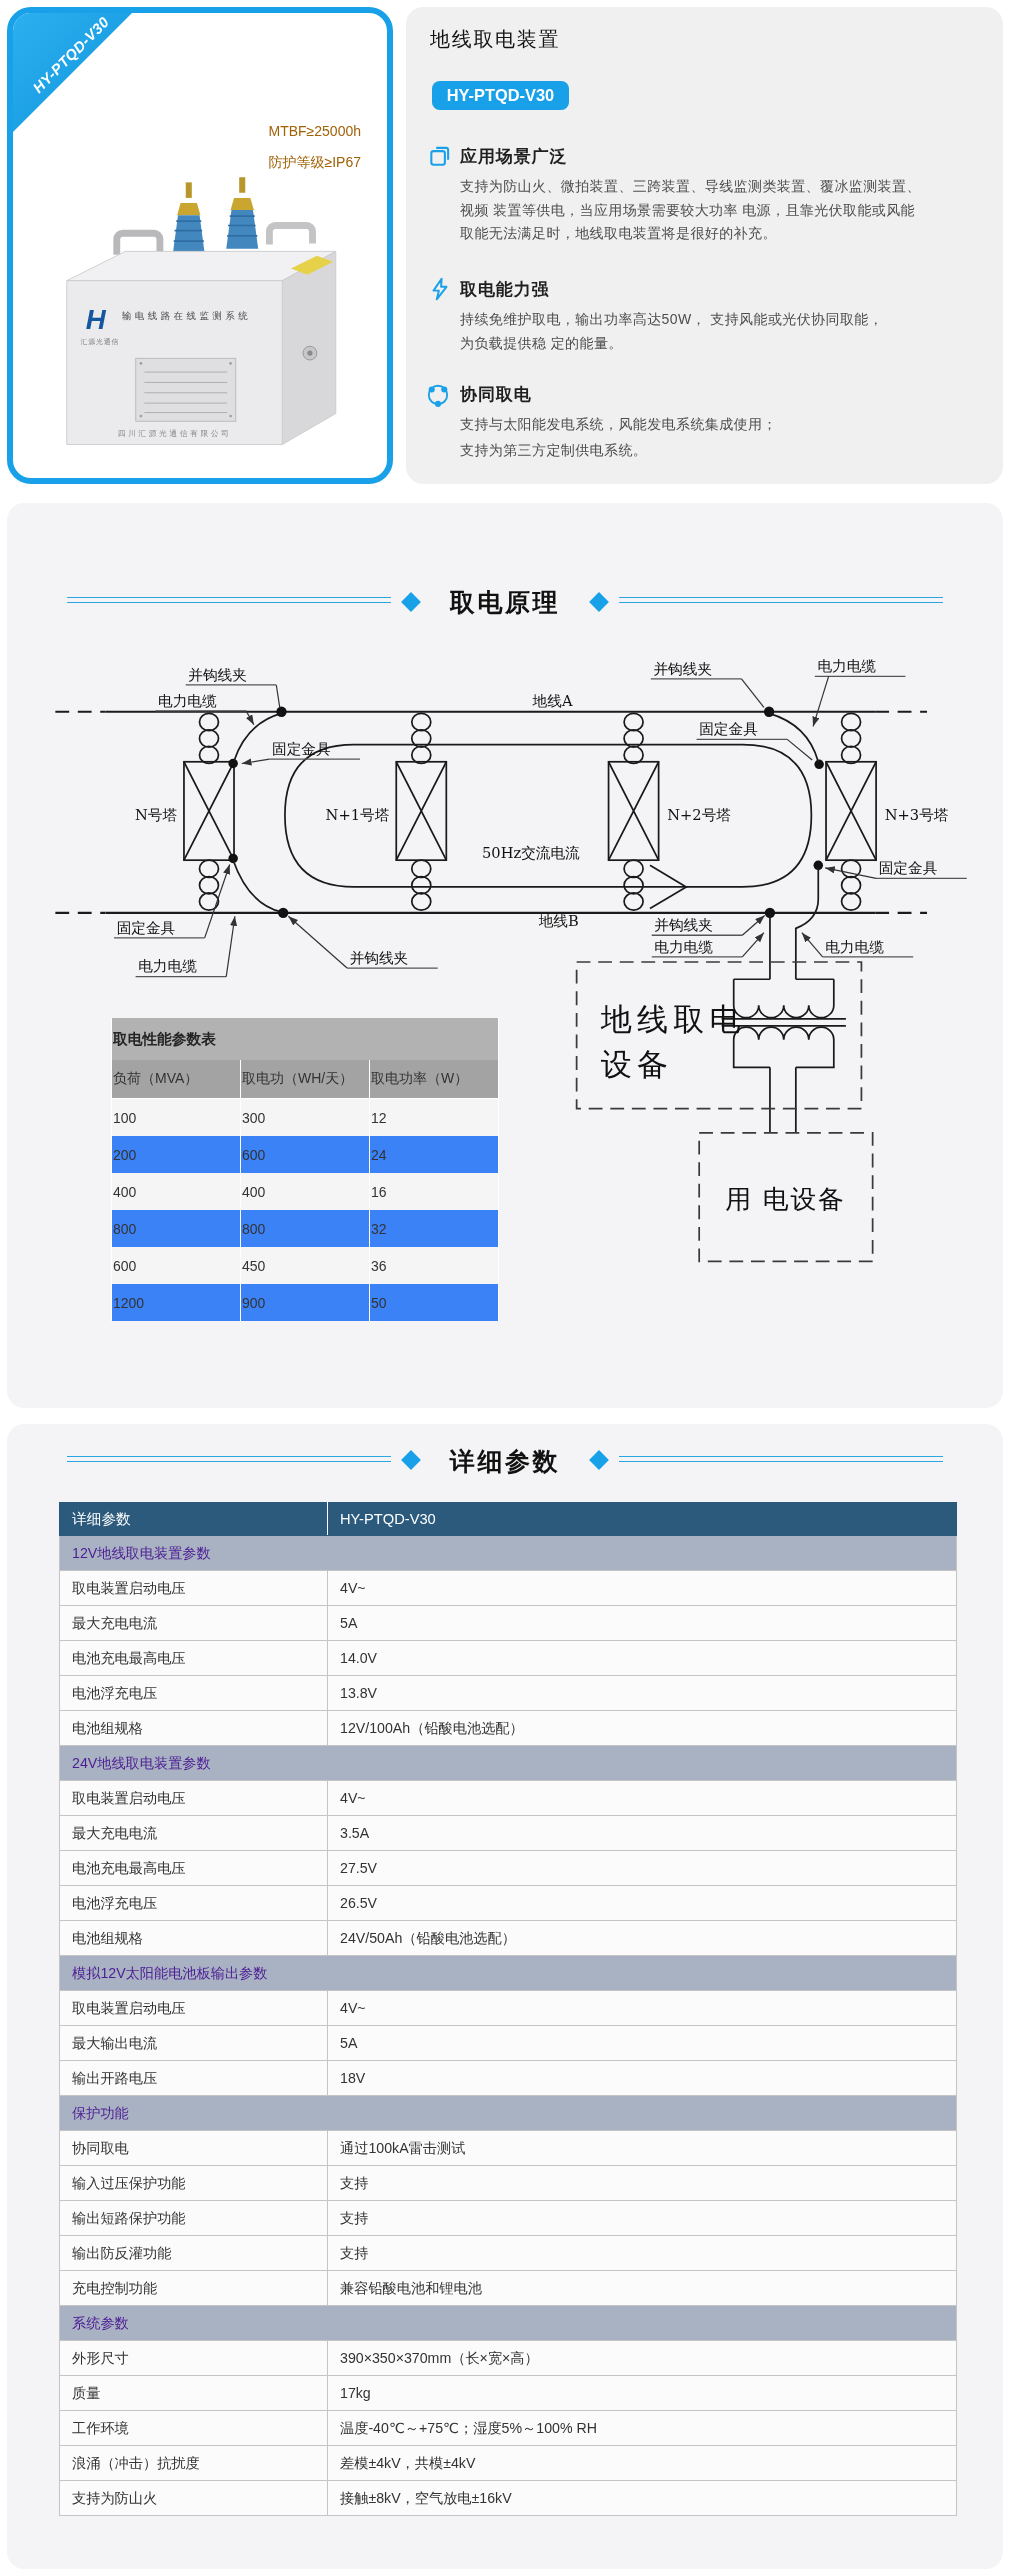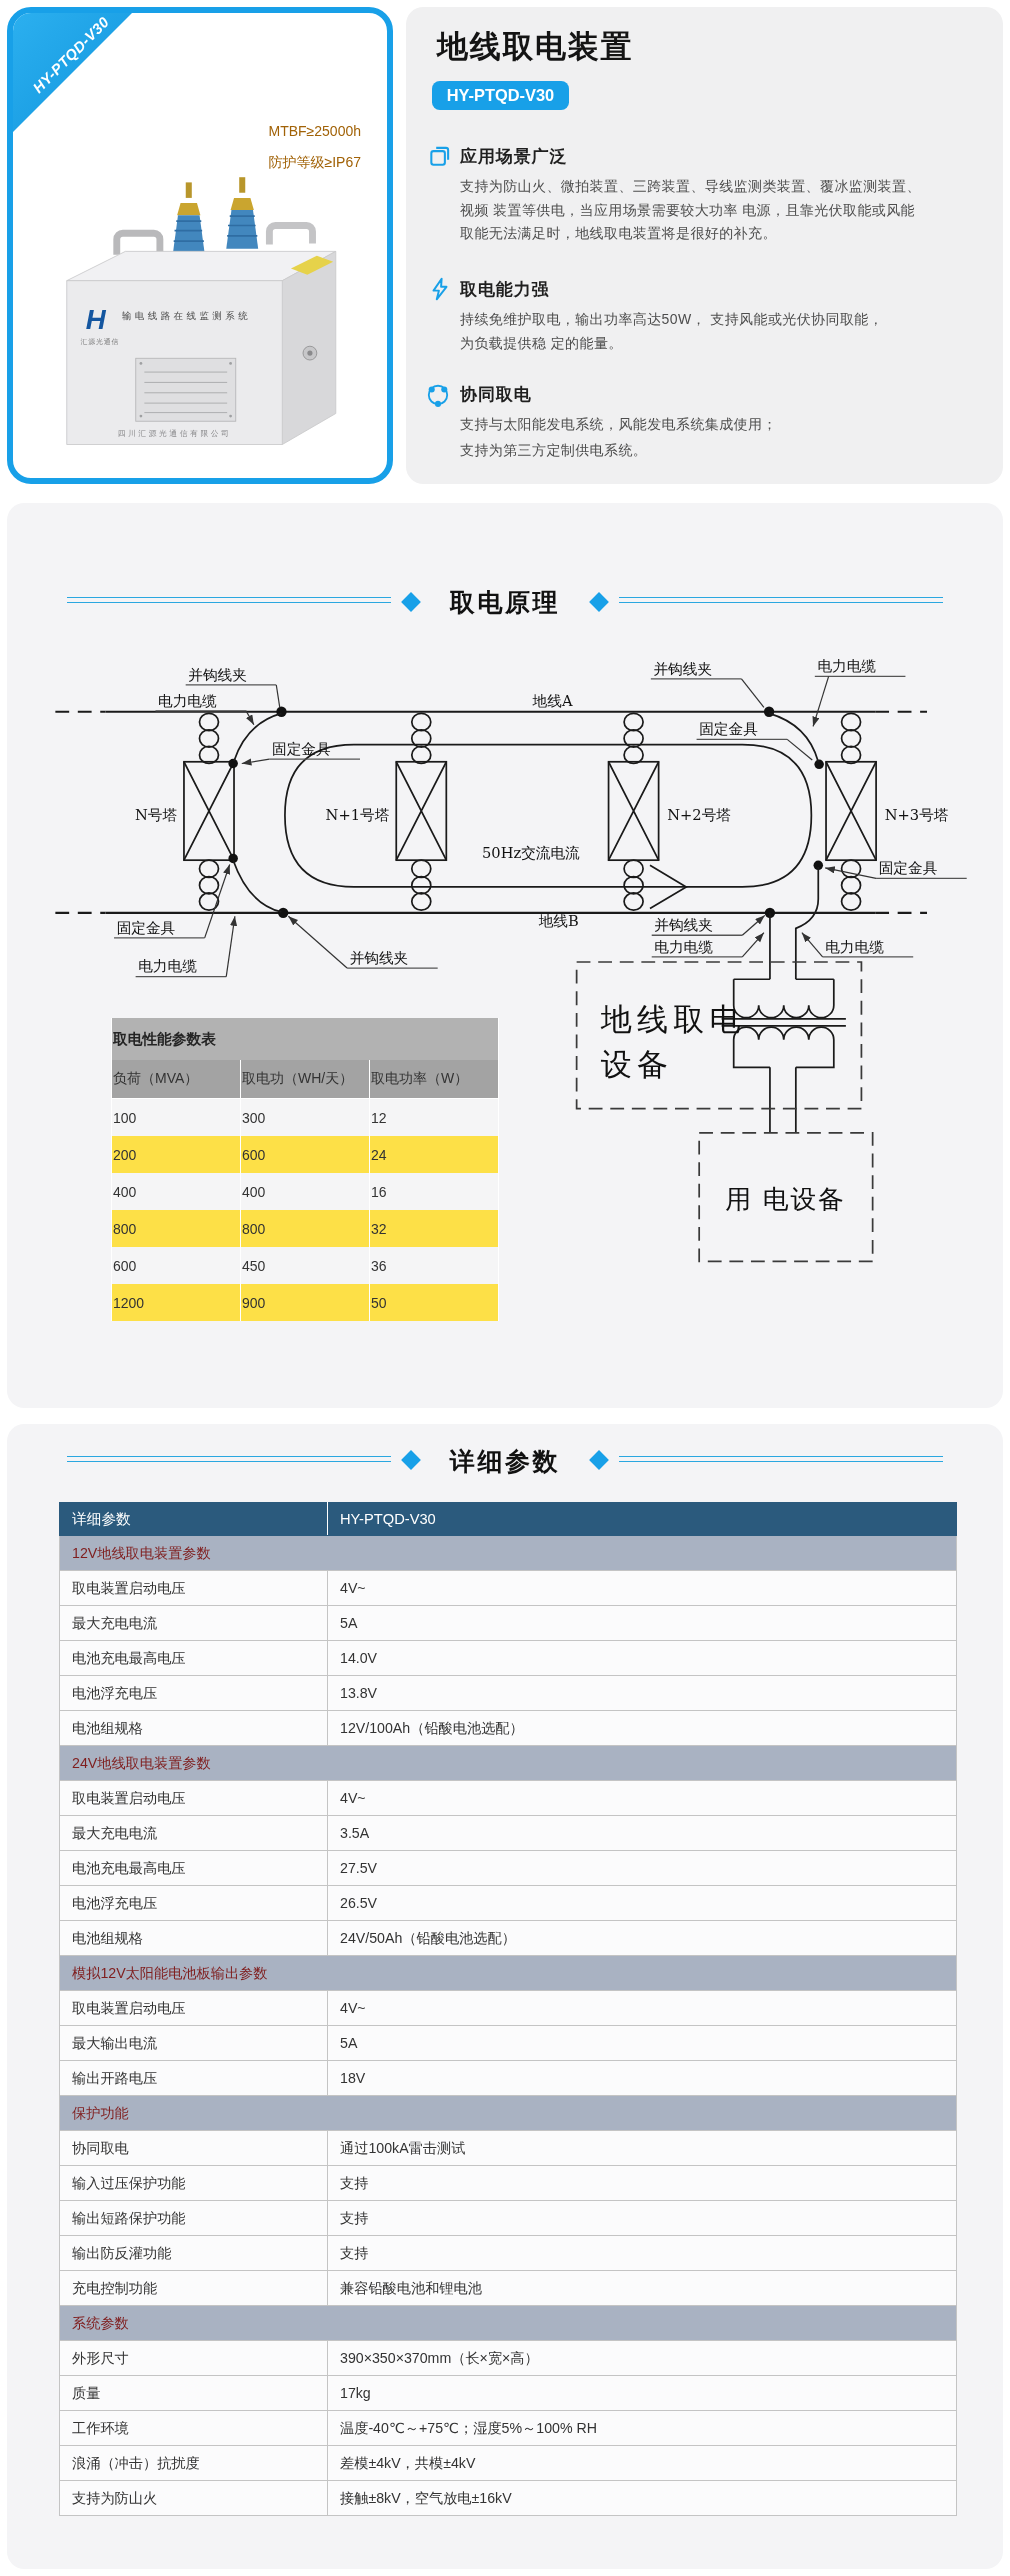--- a/index.html
+++ b/index.html
@@ -12,49 +12,49 @@
              border:6px solid #18a0e8;border-radius:24px;overflow:hidden;box-sizing:border-box;}
   .ribbon{position:absolute;left:-6px;top:-6px;width:131px;height:131px;
           clip-path:polygon(0 0,100% 0,0 100%);
           background:linear-gradient(135deg,#2db1f0,#0f93dc);}
   .ribbon span{position:absolute;left:-31px;top:40px;width:190px;transform:rotate(-45deg);
           text-align:center;color:#fff;font-style:italic;font-weight:bold;font-size:14.7px;letter-spacing:0.4px;}
   .specline{position:absolute;right:26px;text-align:right;color:#a16207;font-size:14px;font-weight:500;margin-top:48px;}
 
   
   .card-right{left:406px;top:7px;width:597px;height:477px;background:#f0f0f1;border-radius:17.3px;}
-  .pg-title{left:31px;top:19px;font-size:31px;font-weight:bold;color:#141414;letter-spacing:1.7px;}
+  .pg-title{left:24px;top:19px;font-size:20px;font-weight:normal;color:#141414;letter-spacing:1.7px;}
   .badge{left:26px;top:74px;height:29px;line-height:29px;padding:0 14.7px;background:#18a0e8;
          color:#fff;font-size:16.4px;font-weight:bold;border-radius:7.8px;}
   .f-ic{width:26px;height:26px;}
   .f-h{font-size:17px;font-weight:bold;color:#1f1f1f;letter-spacing:0.9px;}
   .f-l{font-size:14px;color:#4d4d4d;letter-spacing:0.4px;}
 
   
   .card-mid{left:7px;top:503px;width:996px;height:905px;background:#f4f4f6;border-radius:17.3px;}
   .card-bot{left:7px;top:1424px;width:996px;height:1145px;background:#f4f4f6;border-radius:17.3px;}
   .sec-title{width:100%;text-align:center;font-size:25px;font-weight:bold;color:#111;letter-spacing:2.6px;}
   .dline{height:4.3px;border-top:1.7px solid #2aa7e0;border-bottom:1.7px solid #2aa7e0;}
   .diamond{width:14px;height:14px;background:#18a0e8;transform:rotate(45deg);}
 
   
   .perf{border-collapse:collapse;table-layout:fixed;width:388px;font-size:14px;color:#333;}
   .perf td,.perf th{width:129px;text-align:left;border-left:1.7px solid #fff;border-right:1.7px solid #fff;font-weight:normal;}
   .perf .ttl td{background:#b2b2b2;height:40px;font-weight:bold;font-size:14.7px;color:#242424;}
   .perf .hd th{background:#a3a3a3;height:36px;border-bottom:1.7px solid #fff;}
   .perf tr.odd td{background:#f5f5f6;height:35px;}
-  .perf tr.even td{background:#fde047;height:35px;}
+  .perf tr.even td{background:#3b82f6;height:35px;}
 
   
   .spec{border-collapse:collapse;table-layout:fixed;width:898px;font-size:14.2px;color:#333;background:#fbfbfc;}
   .spec td{border:0.9px solid #c4c4c4;height:34px;padding:0 7px 0 12px;overflow:hidden;white-space:nowrap;}
   .spec col.c1{width:268px;}
   .spec tr.hdr td{background:#2b5a7d;color:#fff;font-size:14.7px;border-color:#2b5a7d;height:32px;}
   .spec tr.hdr td:first-child{border-right:1.7px solid #fff;}
-  .spec td.sec{background:#a9b2c2;color:#7f1d1d;}
+  .spec td.sec{background:#a9b2c2;color:#4c1d95;}
 
   
   .dg{position:absolute;left:0;top:144px;width:996px;height:630px;}
   .dg .ln{stroke:#1a1a1a;stroke-width:2.5;fill:none;}
   .dg .th{stroke:#1a1a1a;stroke-width:2;fill:none;}
   .dg .lead{stroke:#333;stroke-width:1.4;fill:none;}
   .dg .ul{stroke:#555;stroke-width:1.5;}
   .dg .lb{font-family:"DejaVu Serif","Liberation Serif",serif;font-size:17px;fill:#111;}
   .dg .cal{font-family:"DejaVu Serif","Liberation Serif",serif;fill:#111;}
   .dg .dot{fill:#111;}

